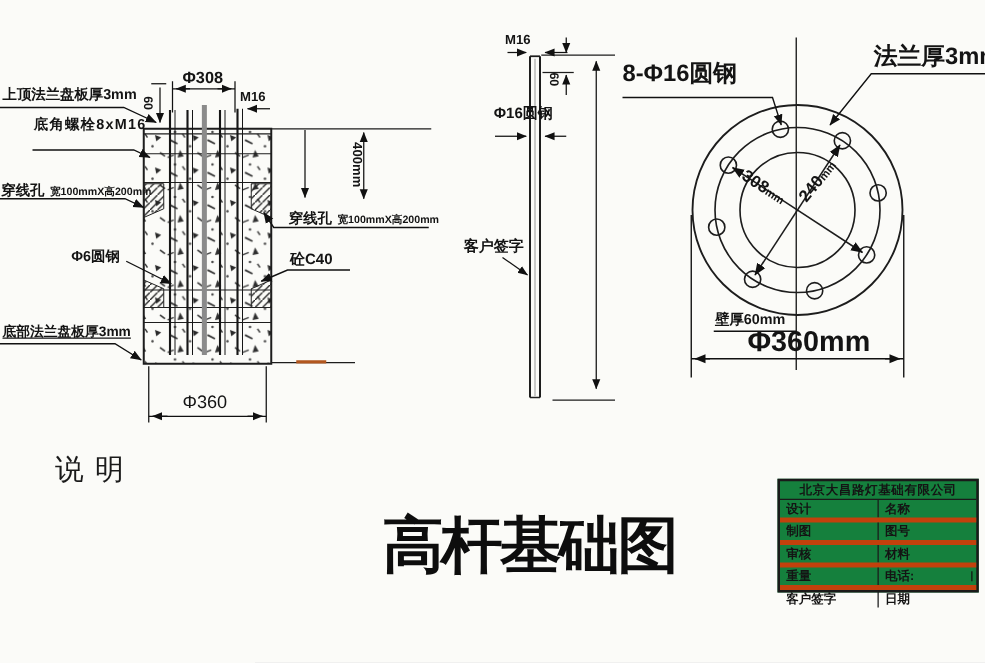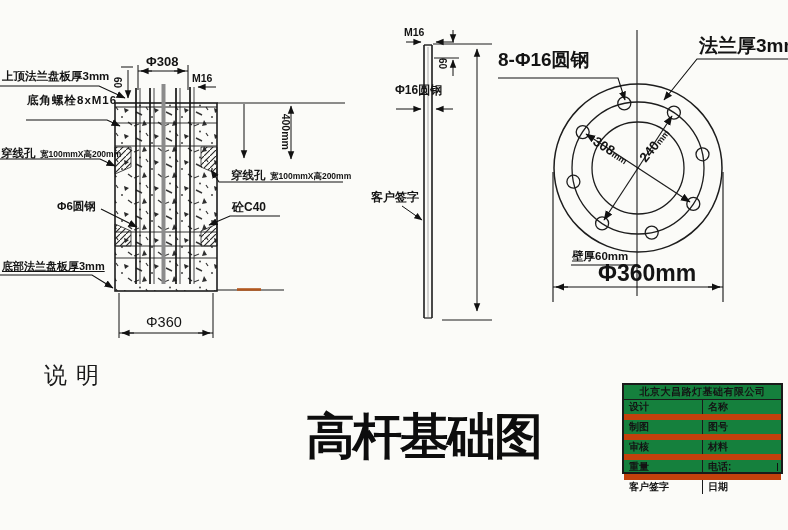--- a/index.html
+++ b/index.html
@@ -17,21 +17,21 @@
   #titleblock{
     position:absolute;left:622px;top:383px;width:157px;height:87px;
     border:2px solid #1a1a1a;background:#15803d;
     display:flex;flex-direction:column;font-size:10px;font-weight:bold;
   }
   #titleblock .hdr{
     flex:1.05 0 0;display:flex;align-items:center;justify-content:center;
     border-bottom:1px solid #1a1a1a;letter-spacing:.5px;
   }
   #titleblock .row{flex:1 0 0;display:flex;}
-  #titleblock .row + .row{border-top:6px solid #c2410c;}
+  #titleblock .row + .row{border-top:4px solid #c2410c;}
   #titleblock .cl{width:79px;border-right:1px solid #1a1a1a;display:flex;align-items:center;padding-left:5px;box-sizing:border-box;}
   #titleblock .cr{flex:1;display:flex;align-items:center;padding-left:5px;position:relative;}
   #titleblock .row.phone .cr:after{content:"";position:absolute;right:3px;top:3px;bottom:3px;width:1.5px;background:#111;}
   #bigtitle{
     position:absolute;left:306px;top:404px;font-family:"Liberation Serif", serif;
     font-size:49px;font-weight:bold;letter-spacing:-2px;color:#0d0d0d;
   }
   #notes{position:absolute;left:44px;top:360px;font-size:23px;letter-spacing:9px;color:#1a1a1a;}
 </style>
 </head>

